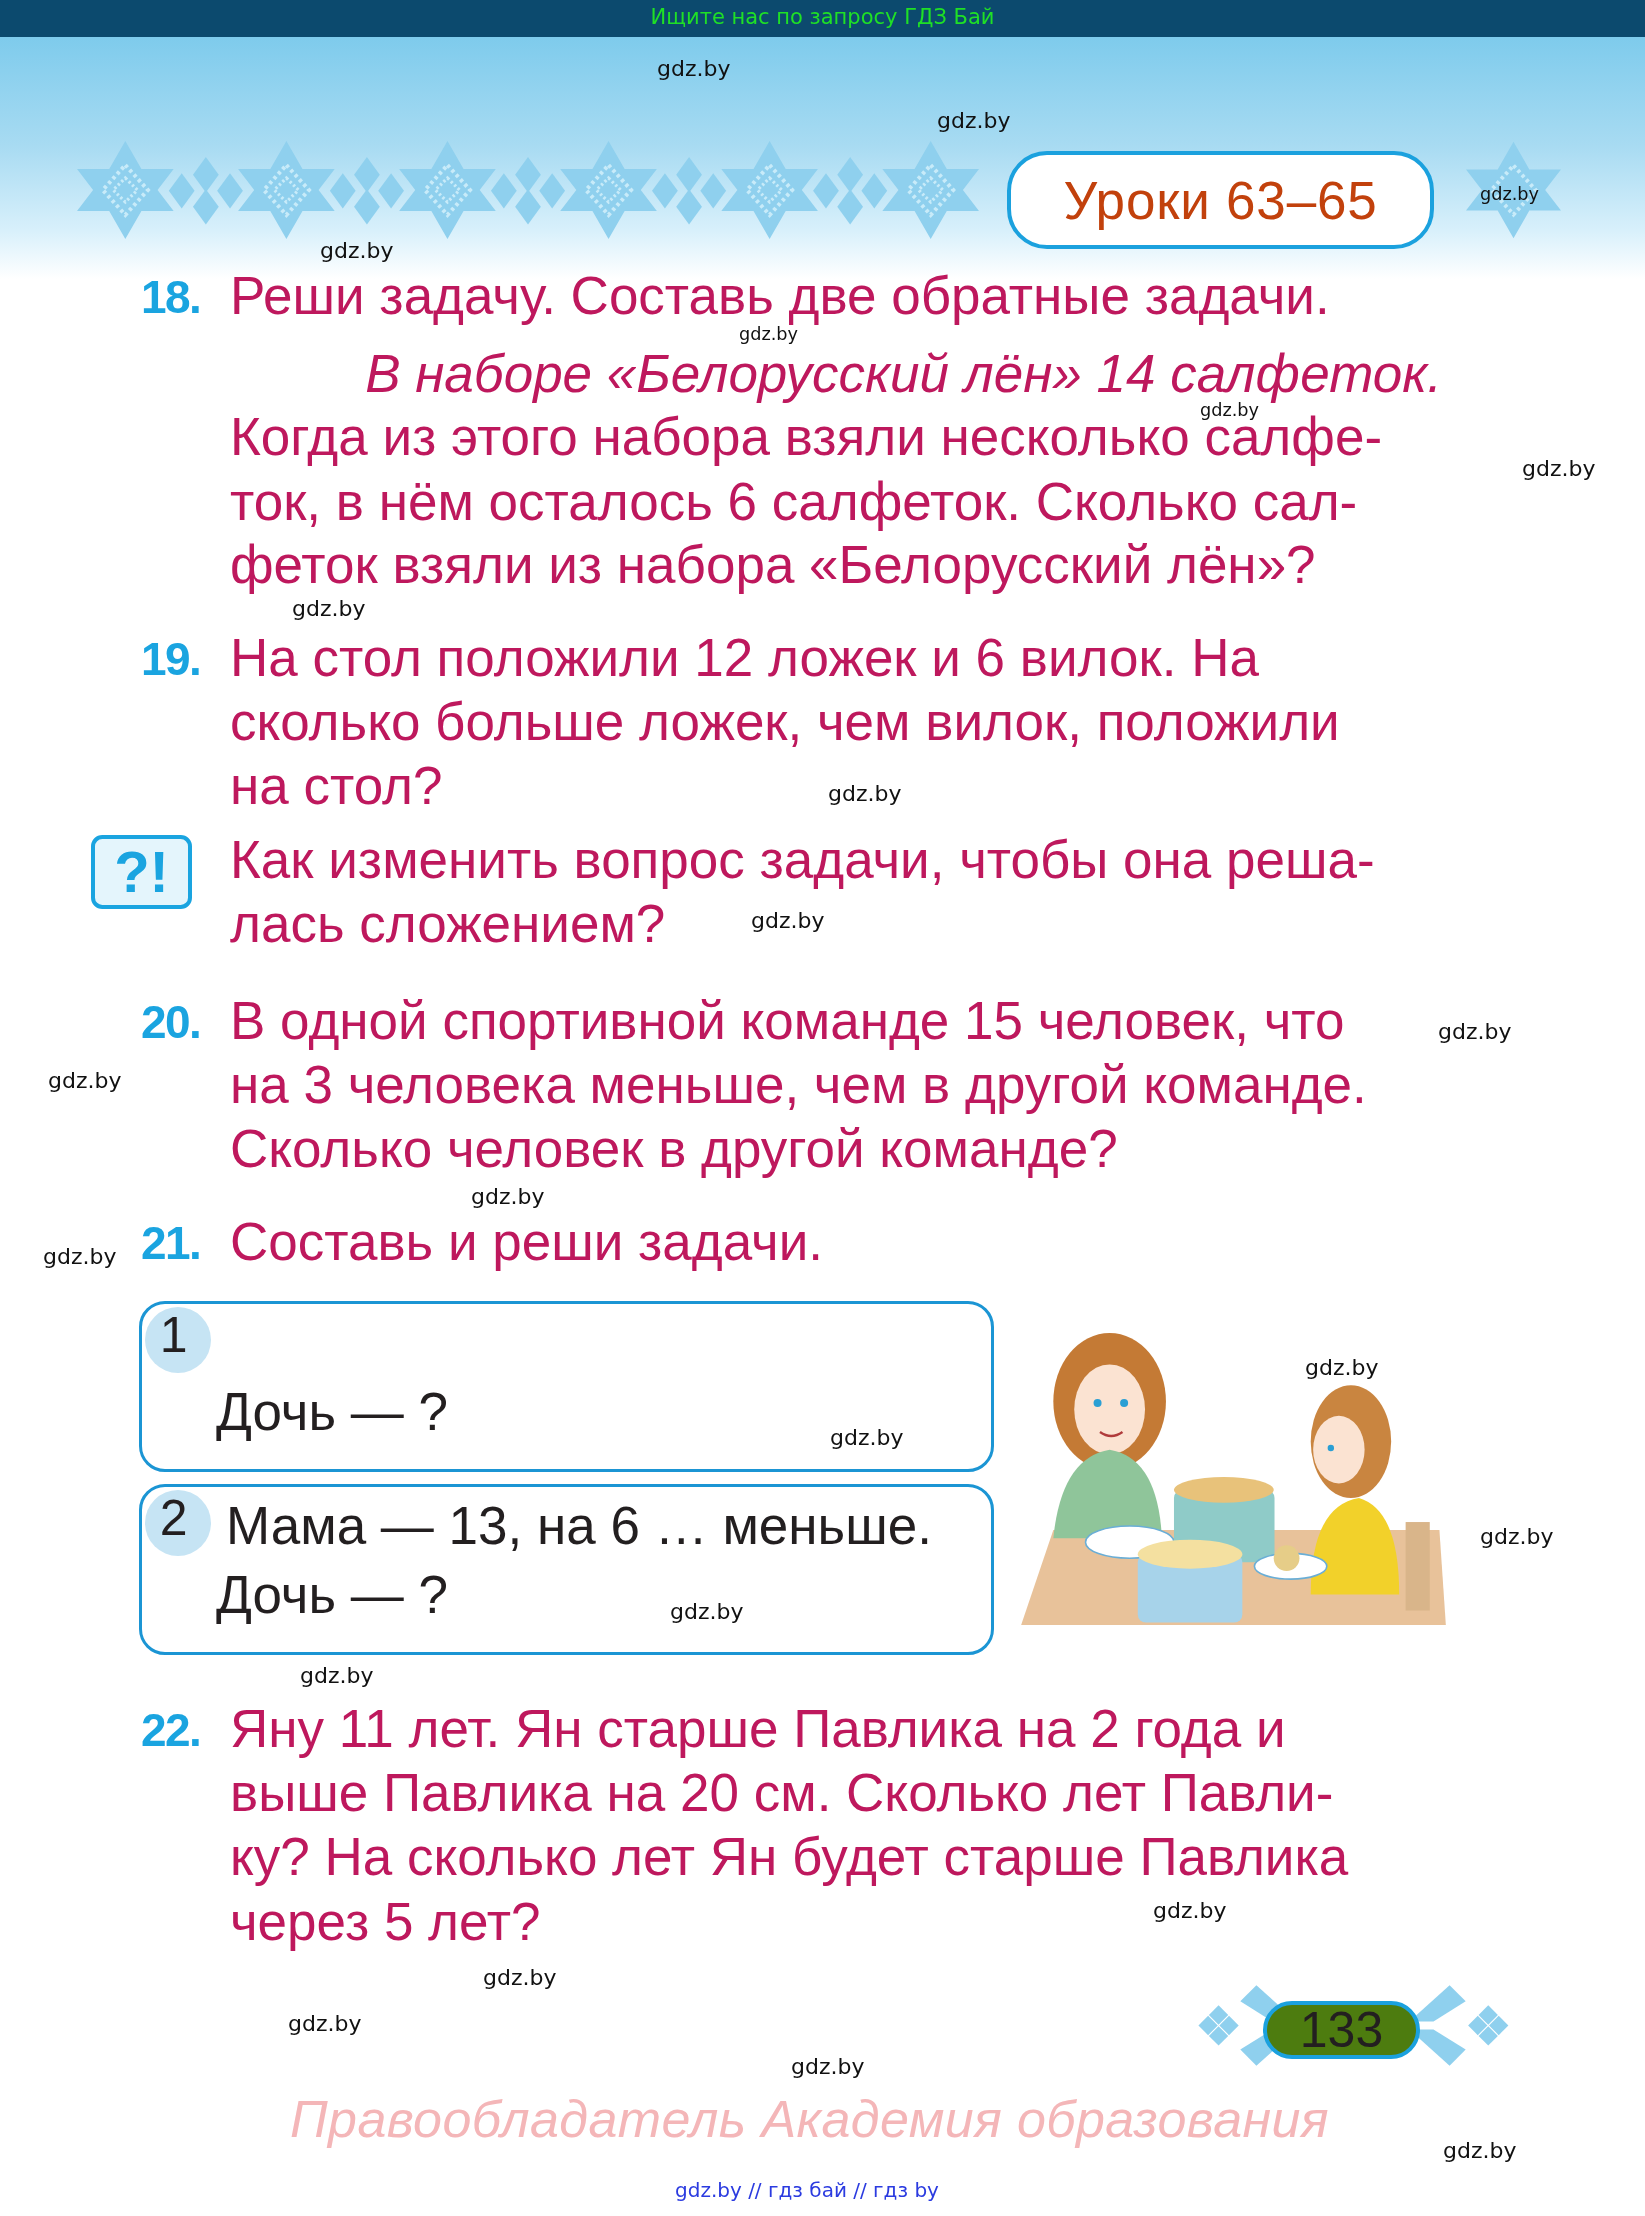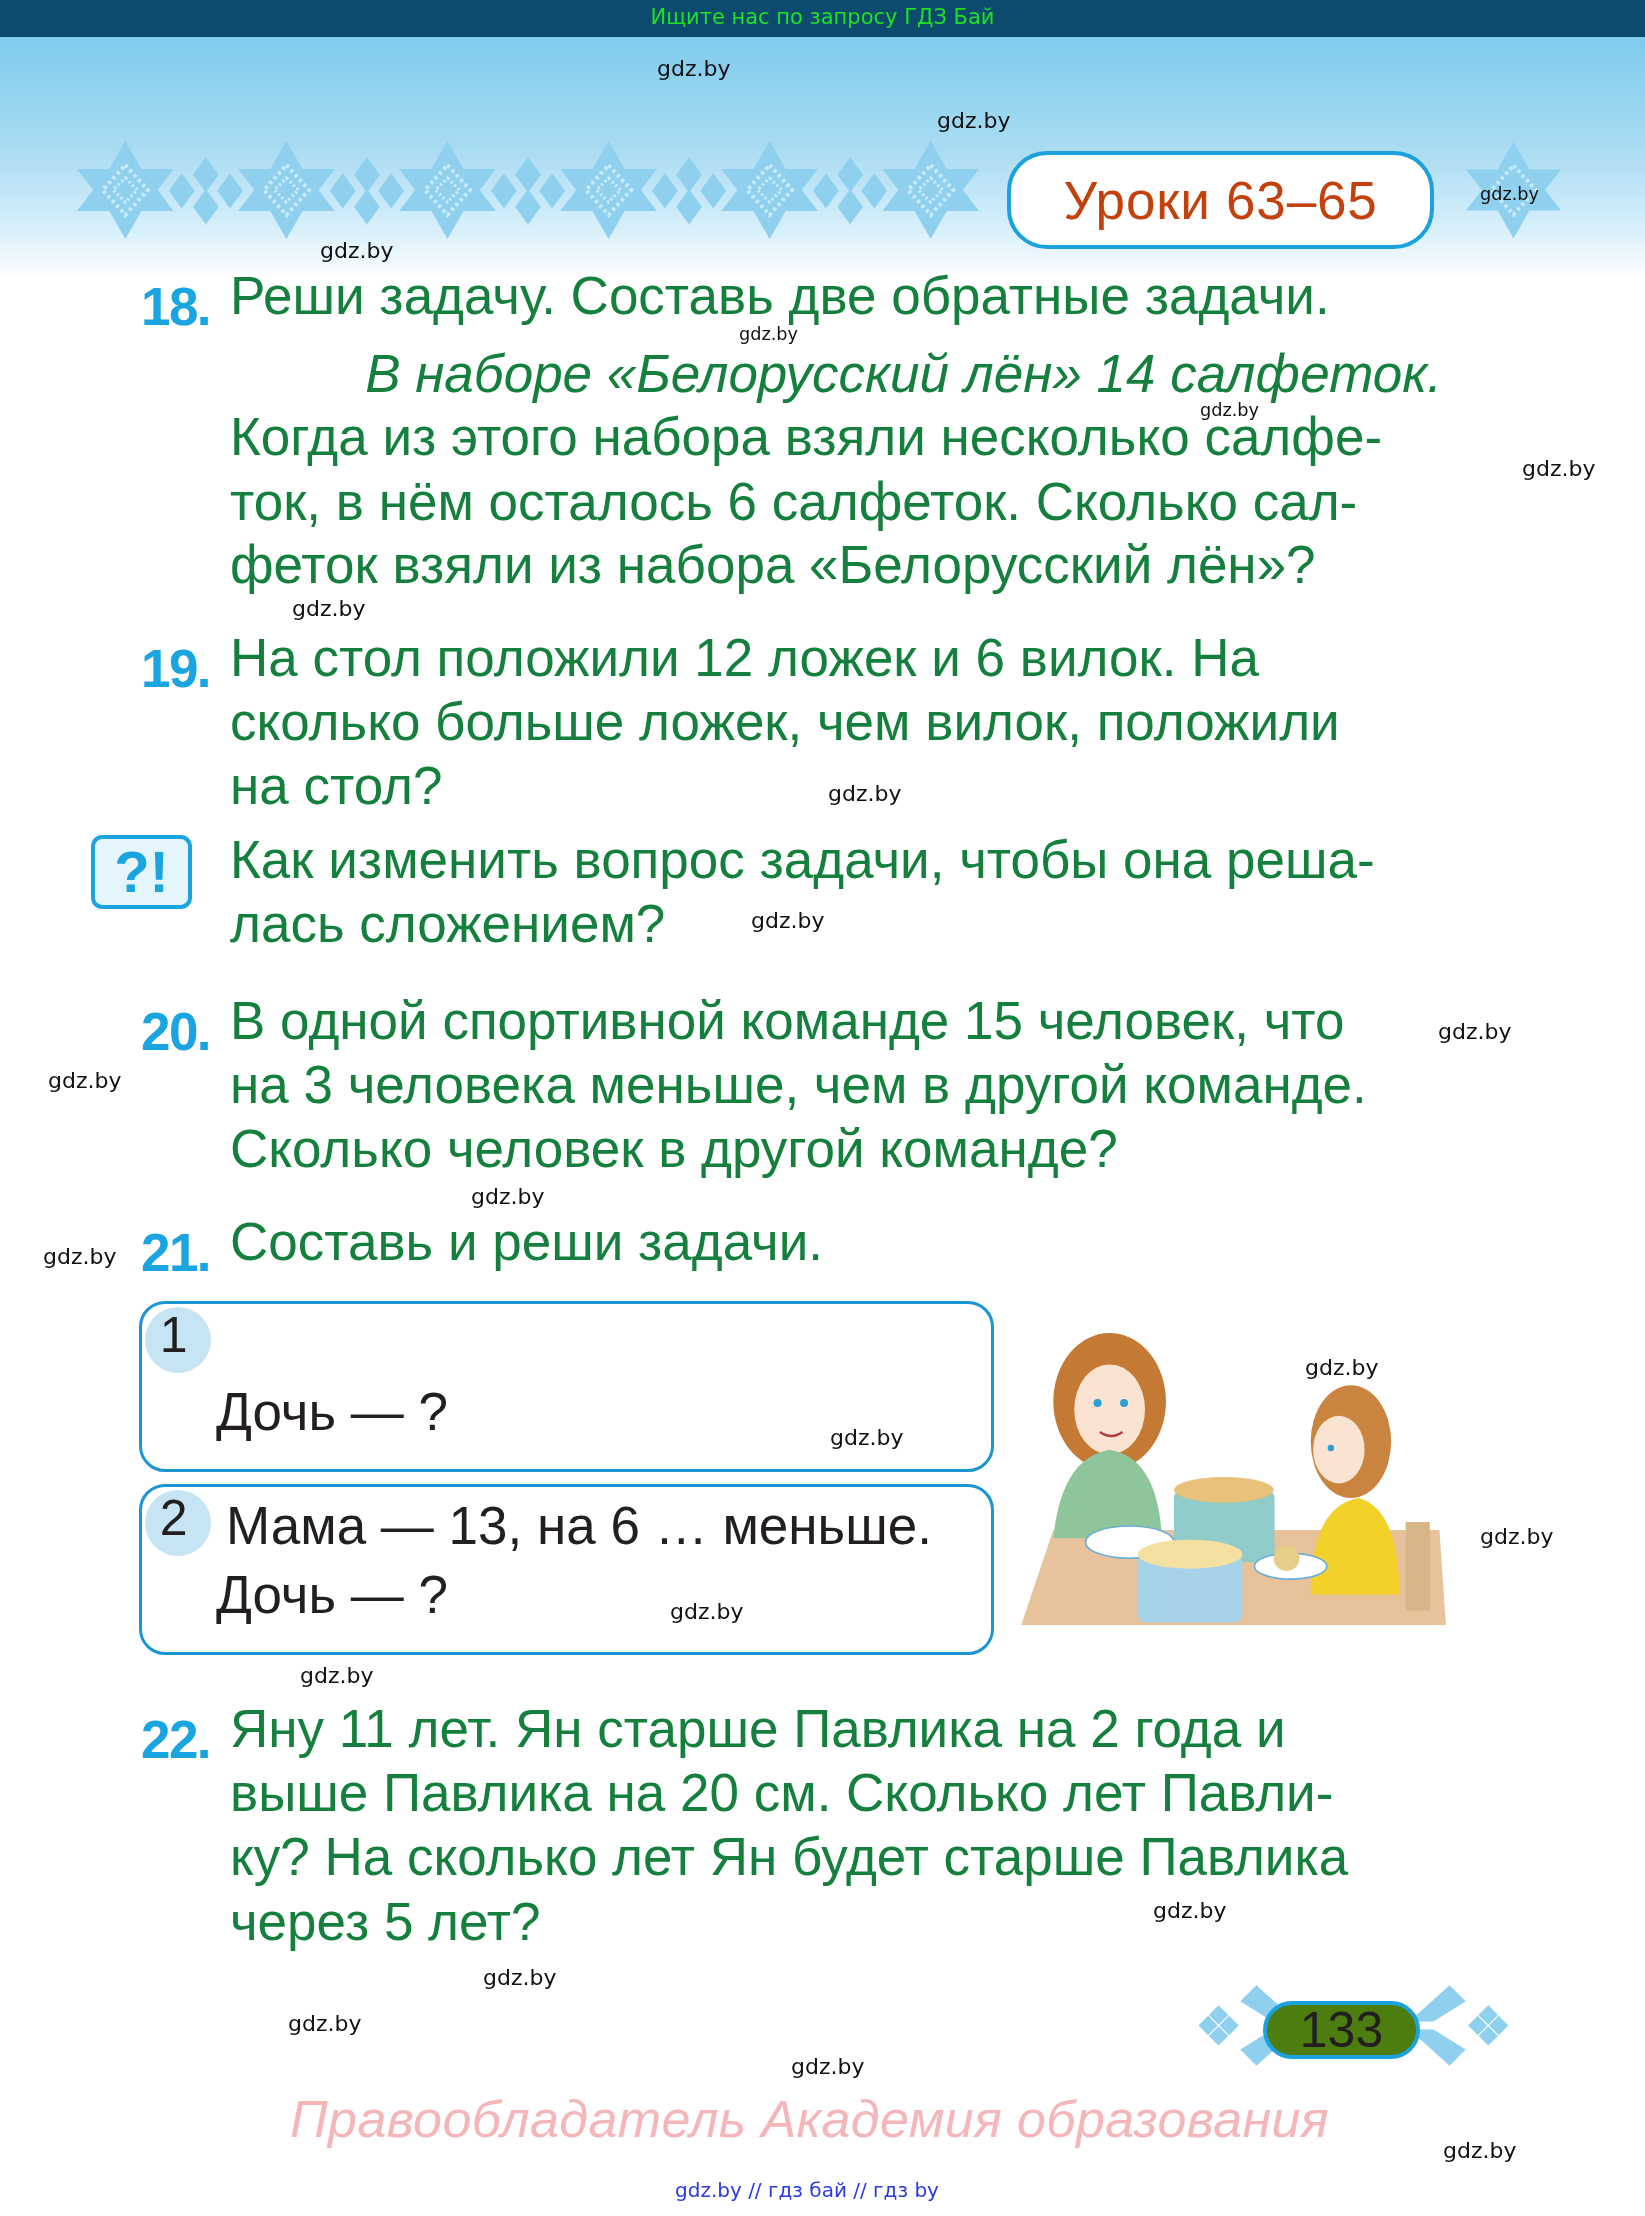--- a/index.html
+++ b/index.html
@@ -17,22 +17,22 @@
   .ornament-right { position: absolute; left: 1466px; top: 141px; width: 95px; height: 98px; }
 
   .lesson-badge { position: absolute; left: 1007px; top: 151px; width: 427px; height: 98px;
     border: 4.8px solid #1ba1de; border-radius: 40px; background: #fff; display: flex; align-items: center; justify-content: center; }
   .lesson-badge span { font-size: 53px; color: #c2410c; letter-spacing: 0.8px; }
 
   .wm { position: absolute; font-family: "DejaVu Sans", sans-serif; font-size: 22px; color: #111; white-space: nowrap; }
   .wm.small { font-size: 17.7px; }
 
   .task { position: absolute; left: 141px; width: 1301px; }
-  .task-num { position: absolute; left: 0; top: 6px; font-size: 53px; font-weight: bold; color: #1aa4e0; letter-spacing: -1.6px; }
-  .task-line { position: absolute; left: 89px; font-size: 53px; line-height: 64px; white-space: nowrap; color: #15803d; }
+  .task-num { position: absolute; left: 0; top: 0; font-size: 46px; font-weight: bold; color: #1aa4e0; letter-spacing: -1.6px; }
+  .task-line { position: absolute; left: 89px; font-size: 53px; line-height: 64px; white-space: nowrap; color: #be185d; }
   .justify { display: flex; justify-content: flex-end; width: 1212px; font-style: italic; }
 
   .qi-icon { position: absolute; left: 91px; top: 835px; width: 101px; height: 74px; border: 4px solid #1aa4e0;
     border-radius: 11.3px; background: #e4f5fc; display: flex; align-items: center; justify-content: center; }
   .qi-icon span { font-size: 58px; font-weight: bold; color: #1aa4e0; line-height: 1; }
 
   .sub-box { position: absolute; left: 139px; width: 855px; height: 171px; border: 3.2px solid #1b95d4; border-radius: 26px; background: #fff; }
   .sub-circle { position: absolute; left: 3.2px; top: 3.2px; width: 66px; height: 66px; border-radius: 50%; background: #c6e4f4; }
   .sub-num { position: absolute; left: 17.7px; top: 1.6px; font-size: 50px; color: #231f20; }
   .sub-line { position: absolute; left: 74px; font-size: 53px; white-space: nowrap; }

